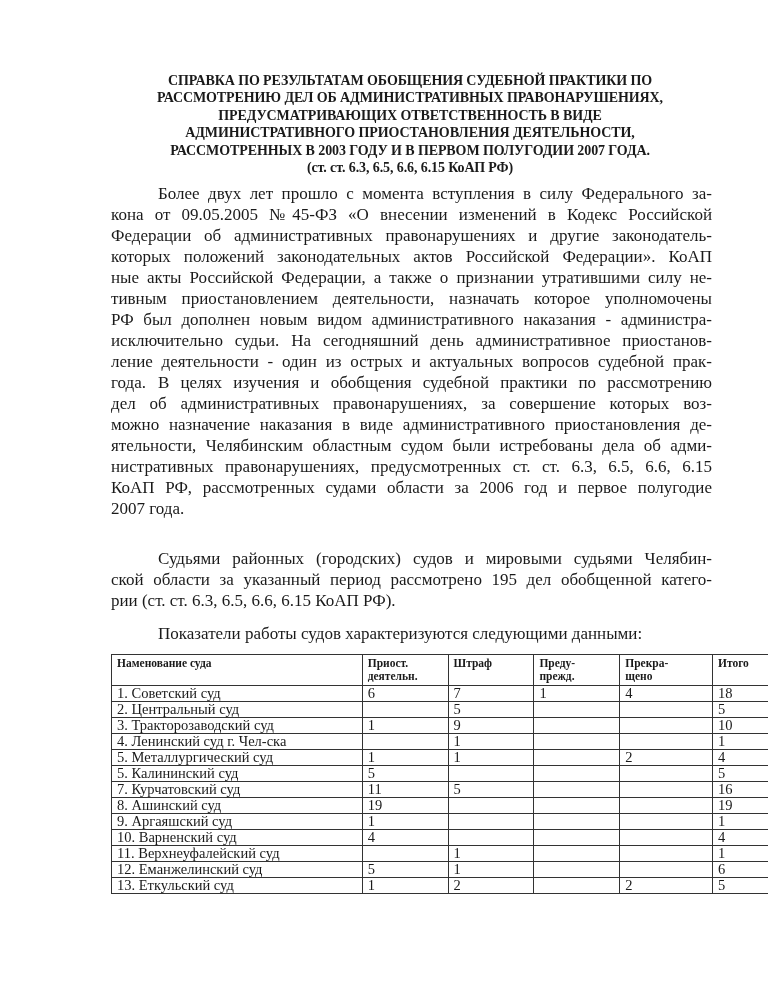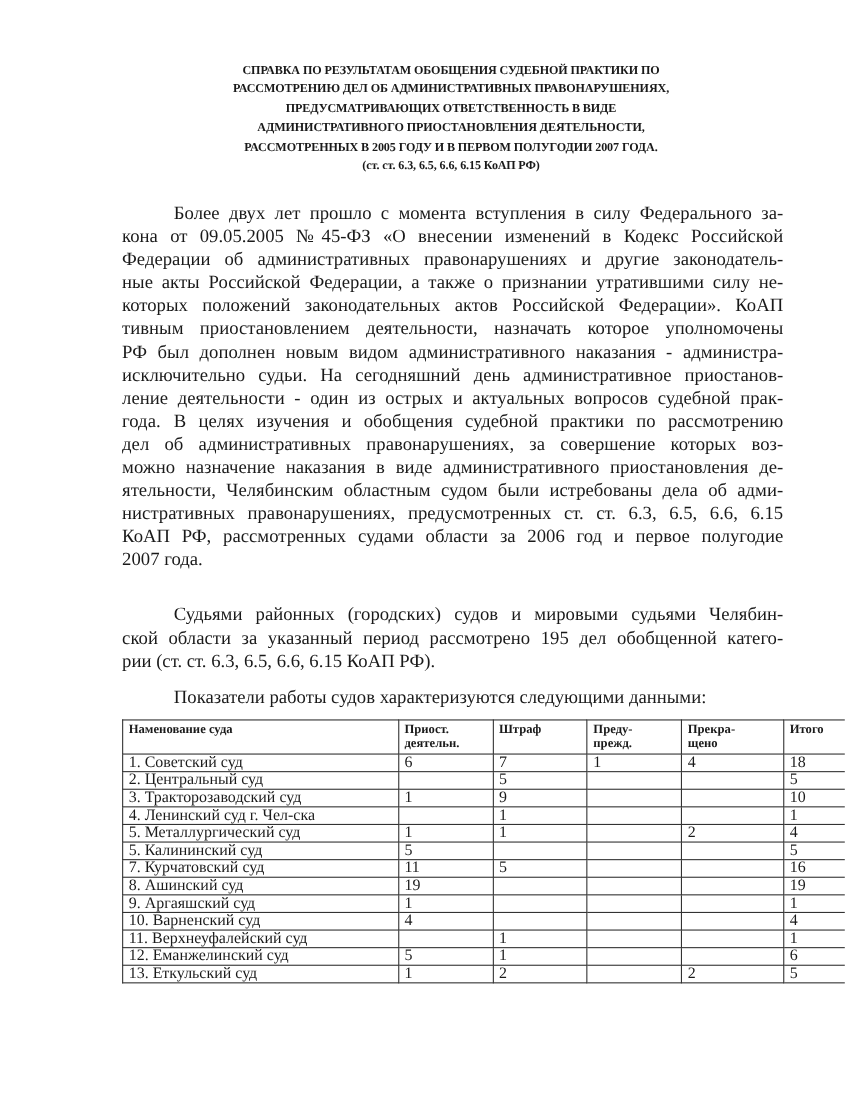--- a/index.html
+++ b/index.html
@@ -1,17 +1,17 @@
 <!DOCTYPE html>
 <html><head>
 <meta charset="utf-8">
 <style>
   html, body { margin: 0; padding: 0; background: #ffffff; }
   body { width: 768px; height: 994px; position: relative; overflow: hidden; color: #1a1a1a; font-family: "Liberation Serif", "DejaVu Serif", serif; }
-  .title { position: absolute; left: 100px; top: 56px; width: 620px; text-align: center; font-weight: bold; font-size: 11px; line-height: 17.4px; letter-spacing: -0.1px; }
+  .title { position: absolute; left: 100px; top: 72px; width: 620px; text-align: center; font-weight: bold; font-size: 14px; line-height: 17.4px; letter-spacing: -0.1px; }
   .title div { white-space: nowrap; }
   .para { position: absolute; left: 111px; width: 601px; font-size: 17px; line-height: 21px; text-align: justify; }
   .para .line { display: block; white-space: nowrap; text-align: justify; text-align-last: justify; height: 21px; }
   .para .line.last { text-align-last: left; }
   .para .line.first { text-indent: 47px; }
   #p1 { top: 183px; }
   #p2 { top: 372px; }
   #p3 { top: 548px; }
   #p4 { top: 623px; left: 158px; width: 560px; }
   table.data { position: absolute; left: 111px; top: 654px; width: 689px; border-collapse: collapse; font-size: 14.5px; }
@@ -20,30 +20,30 @@
   col.c0 { width: 219px; } col.c1 { width: 75px; } col.c2 { width: 75px; } col.c3 { width: 75px; } col.c4 { width: 81px; } col.c5 { width: 76px; }
 </style>
 </head>
 <body>
 
 <div class="title">
   <div>СПРАВКА ПО РЕЗУЛЬТАТАМ ОБОБЩЕНИЯ СУДЕБНОЙ ПРАКТИКИ ПО</div>
   <div>РАССМОТРЕНИЮ ДЕЛ ОБ АДМИНИСТРАТИВНЫХ ПРАВОНАРУШЕНИЯХ,</div>
   <div>ПРЕДУСМАТРИВАЮЩИХ ОТВЕТСТВЕННОСТЬ В ВИДЕ</div>
   <div>АДМИНИСТРАТИВНОГО ПРИОСТАНОВЛЕНИЯ ДЕЯТЕЛЬНОСТИ,</div>
-  <div>РАССМОТРЕННЫХ В 2005 ГОДУ И В ПЕРВОМ ПОЛУГОДИИ 2007 ГОДА.</div>
+  <div>РАССМОТРЕННЫХ В 2003 ГОДУ И В ПЕРВОМ ПОЛУГОДИИ 2007 ГОДА.</div>
   <div>(ст. ст. 6.3, 6.5, 6.6, 6.15 КоАП РФ)</div>
 </div>
 
 <div class="para" id="p1">
   <span class="line first">Более двух лет прошло с момента вступления в силу Федерального за-</span>
   <span class="line">кона от 09.05.2005 №45-ФЗ «О внесении изменений в Кодекс Российской</span>
   <span class="line">Федерации об административных правонарушениях и другие законодатель-</span>
+  <span class="line">которых положений законодательных актов Российской Федерации». КоАП</span>
   <span class="line">ные акты Российской Федерации, а также о признании утратившими силу не-</span>
-  <span class="line">которых положений законодательных актов Российской Федерации». КоАП</span>
   <span class="line">тивным приостановлением деятельности, назначать которое уполномочены</span>
   <span class="line">РФ был дополнен новым видом административного наказания - администра-</span>
   <span class="line">исключительно судьи. На сегодняшний день административное приостанов-</span>
   <span class="line">ление деятельности - один из острых и актуальных вопросов судебной прак-</span>
   <span class="line last">года.</span>
 </div>
 
 <div class="para" id="p2">
   <span class="line first">В целях изучения и обобщения судебной практики по рассмотрению</span>
   <span class="line">дел об административных правонарушениях, за совершение которых воз-</span>

